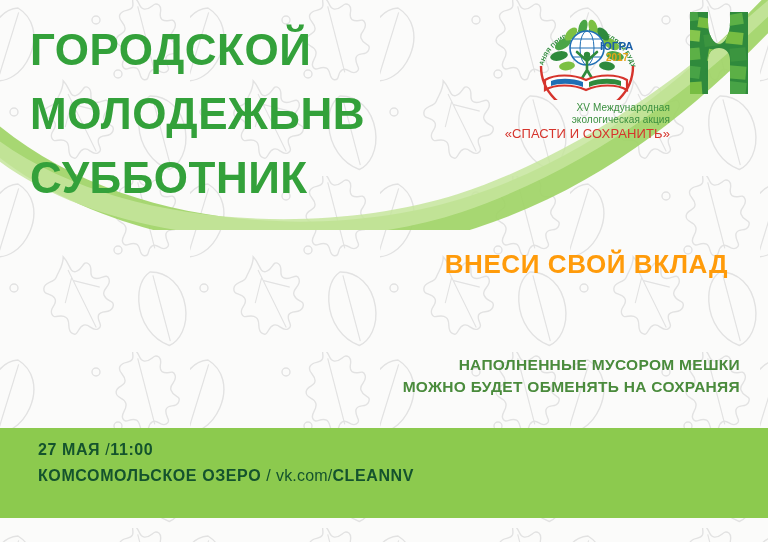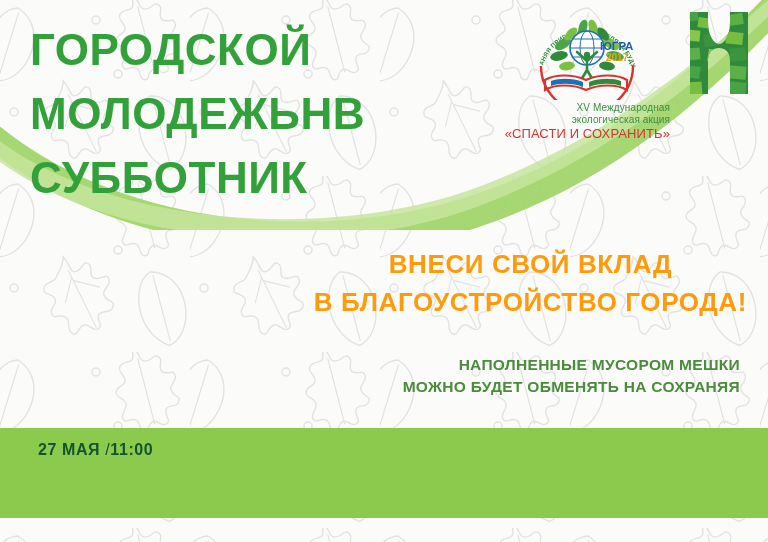--- a/index.html
+++ b/index.html
@@ -75,24 +75,24 @@
     color: #3a8f3f;
     font-weight: normal;
     font-size: 10px;
     line-height: 1.2;
     letter-spacing: 0.1px;
   }
 
   
   .orange-block {
     position: absolute;
-    right: 21px;
+    right: 40px;
     top: 246px;
     z-index: 3;
-    text-align: center;
+    text-align: left;
   }
   .orange-line {
     color: #ff9b0a;
     font-weight: bold;
     font-size: 26px;
     line-height: 1.45;
     letter-spacing: 0.6px;
     white-space: nowrap;
   }
 
@@ -276,28 +276,32 @@
   </div>
 
   <div class="title-block">
     <div class="title-line">ГОРОДСКОЙ</div>
     <div class="title-line">МОЛОДЕЖЬНВ</div>
     <div class="title-line">СУББОТНИК</div>
   </div>
 
   <div class="orange-block">
     <div class="orange-line">ВНЕСИ СВОЙ ВКЛАД</div>
-    <div class="orange-line">В БЛАГОУСТРОЙСТВО ГОРОДА!</div>
   </div>
 
   <div class="sub-block">
     <div class="sub-line">НАПОЛНЕННЫЕ МУСОРОМ МЕШКИ</div>
     <div class="sub-line">МОЖНО БУДЕТ ОБМЕНЯТЬ НА СОХРАНЯЯ</div>
   </div>
 
   <div class="banner">
     <div class="banner-line">
       <span>27 МАЯ</span>
       <span class="sep">/</span><span>11:00</span>
     </div>
+    <div class="banner-line">
+      <span>КОМСОМОЛЬСКОЕ ОЗЕРО</span>
+      <span class="light">/</span>
+      <span class="light">vk.com/</span><span>CLEANNV</span>
+    </div>
   </div>
 
 </div>
 
 </body></html>

